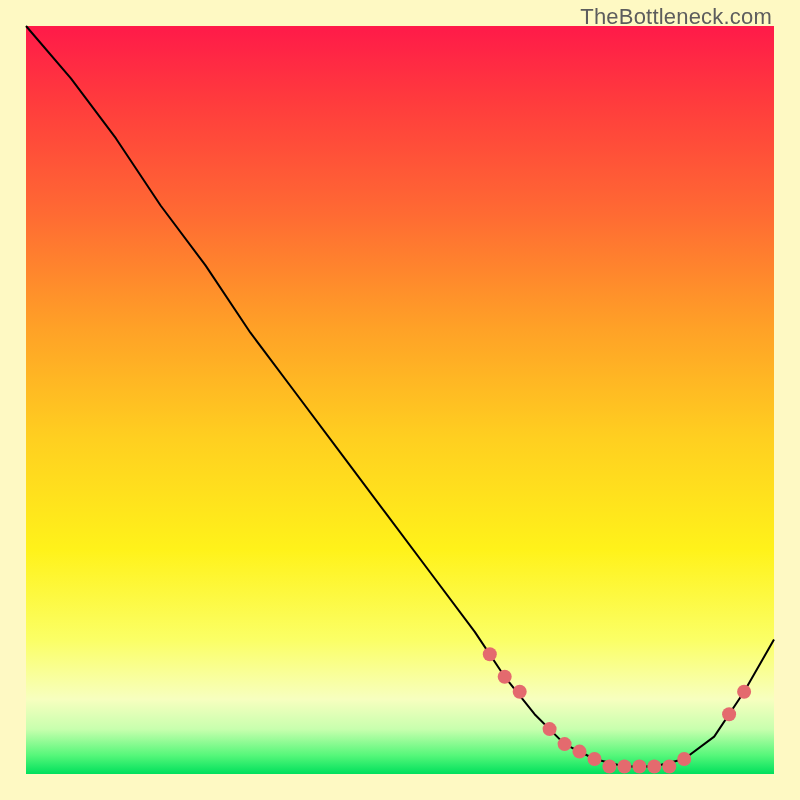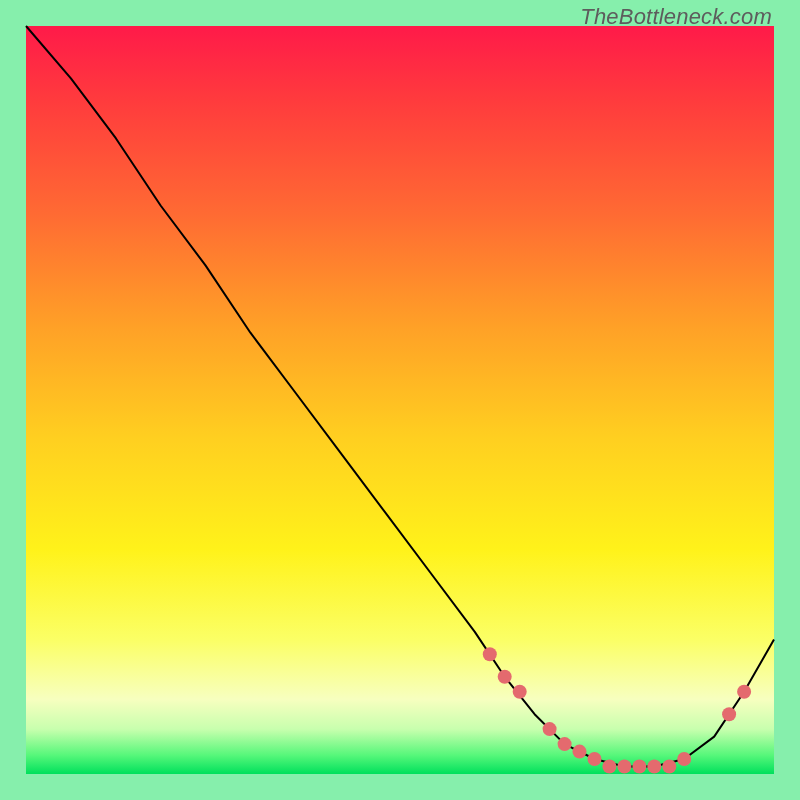--- a/index.html
+++ b/index.html
@@ -10,22 +10,21 @@
     background: #000;
     overflow: hidden;
     font-family: Arial, Helvetica, sans-serif;
   }
   .frame {
     position: absolute;
     top: 0;
     left: 0;
     width: 800px;
     height: 800px;
-    background: #86efac;
-    font-style: italic;
+    background: #fef9c3;
   }
   .plot-area {
     position: absolute;
     top: 26px;
     left: 26px;
     width: 748px;
     height: 748px;
     
     background: linear-gradient(to bottom,
       #ff1a49 0%,

